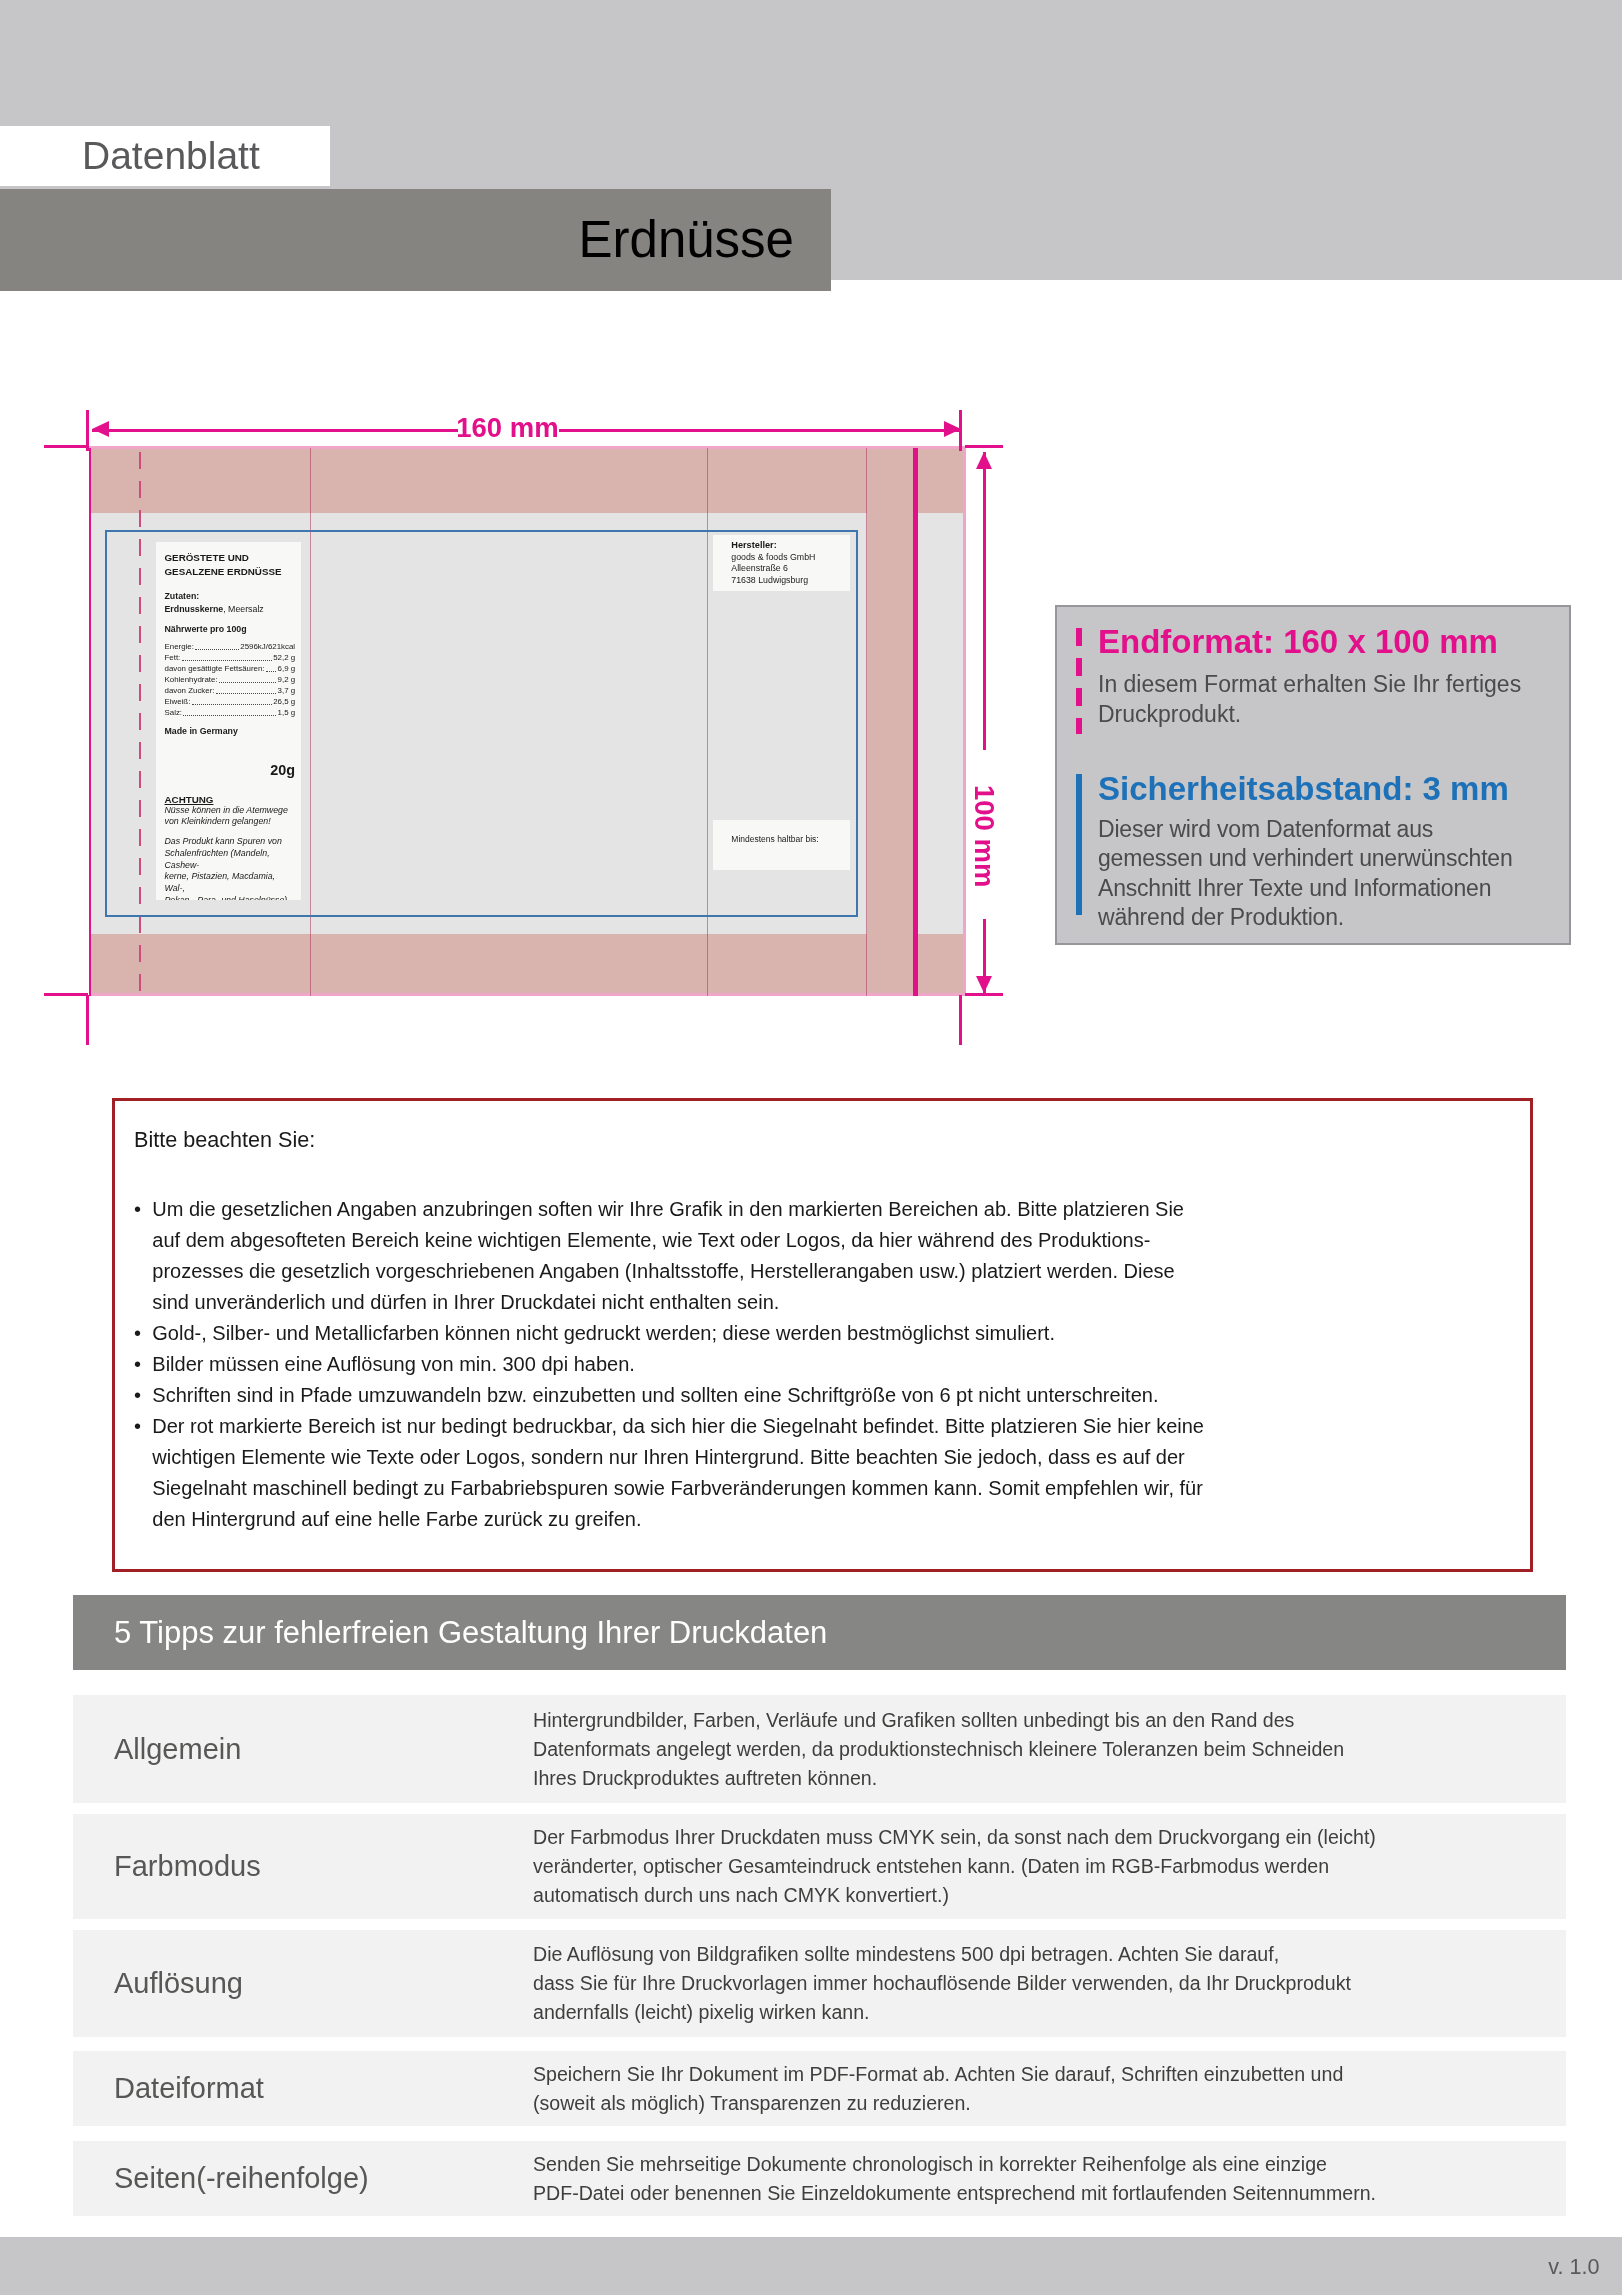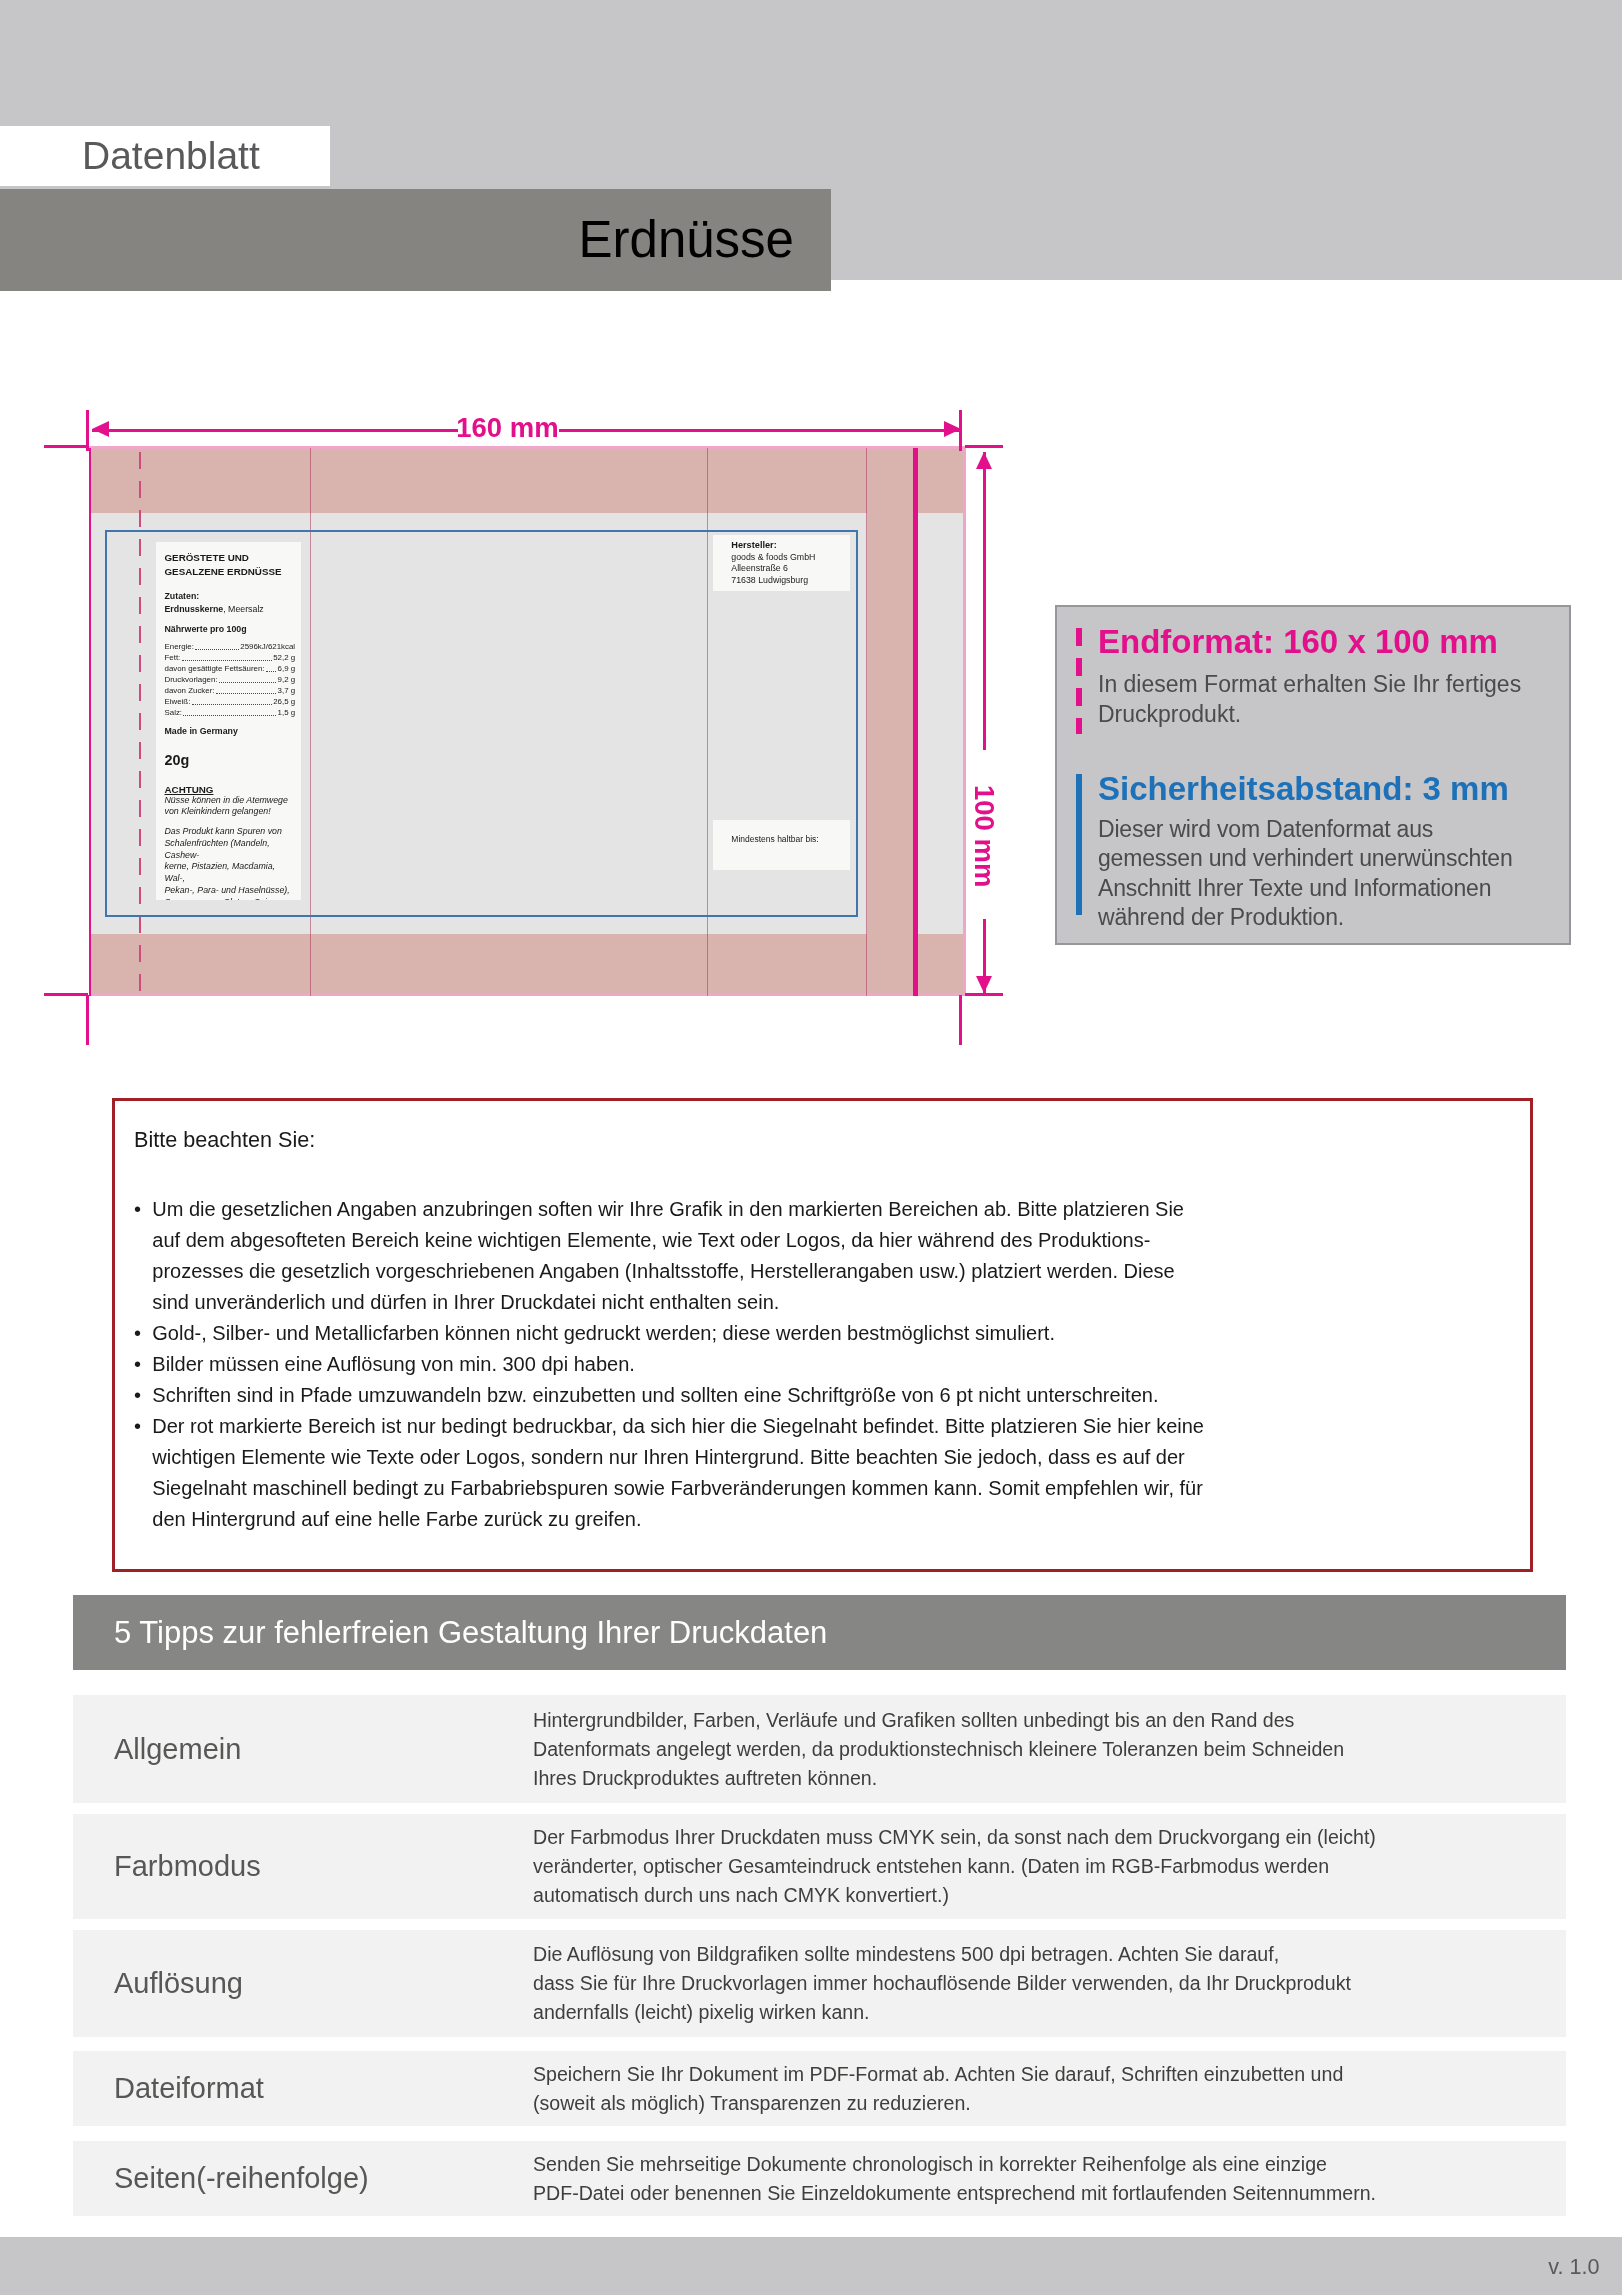--- a/index.html
+++ b/index.html
@@ -65,21 +65,21 @@
   .label-box{left:156px;top:542px;width:145px;height:358px;padding:9.2px 5.9px 0 8.5px;overflow:hidden;}
   .lb-h{font-size:9.8px;font-weight:bold;line-height:1.38;}
   .lb-s{font-size:8.8px;line-height:1.42;}
   .lb-b{font-weight:bold;}
   .nut{display:flex;align-items:flex-end;font-size:7.9px;line-height:11px;}
   .nut .dots{flex:1;border-bottom:1.3px dotted #4a4a4a;margin:0 1.3px 2px 1.3px;min-width:2.6px;}
   .nut .val{white-space:nowrap;}
   .lb-weight{font-size:14.4px;font-weight:bold;}
   .lb-achtung{font-size:9.8px;font-weight:bold;text-decoration:underline;}
   .lb-i{font-size:8.8px;font-style:italic;line-height:1.34;}
-  .mt18{margin-top:11.8px;} .mt12{margin-top:7.9px;} .mt8{margin-top:5.2px;} .mt24{margin-top:15.7px;} .mt10{margin-top:14px;}
+  .mt18{margin-top:11.8px;} .mt12{margin-top:7.9px;} .mt8{margin-top:5.2px;} .mt24{margin-top:15.7px;} .mt10{margin-top:24px;text-align:right;}
   .hersteller-box{left:713px;top:535px;width:137px;height:56px;padding:4.6px 0 0 18.3px;}
   .hb-h{font-size:9.2px;font-weight:bold;line-height:1.3;}
   .hb-t{font-size:8.8px;line-height:1.32;}
   .mhd-box{left:713px;top:820px;width:137px;height:50px;padding:14.4px 0 0 18.3px;font-size:8.5px;}
 
   
   .info-panel{left:1055px;top:605px;width:516px;height:340px;background:var(--banner-gray,#c6c5c7);
               border:2px solid #97969a;box-sizing:border-box;}
   .ip-dash{left:1076px;top:628px;width:5.9px;height:106px;
            background:repeating-linear-gradient(to bottom,var(--magenta,#e2108b) 0 18.3px,transparent 18.3px 30px);}
@@ -175,21 +175,21 @@
             <span>Fett:</span>
             <span class="dots"></span>
             <span class="val">52,2 g</span>
           </div>
         <div class="nut">
             <span>davon gesättigte Fettsäuren:</span>
             <span class="dots"></span>
             <span class="val">6,9 g</span>
           </div>
         <div class="nut">
-            <span>Druckvorlagen:</span>
+            <span>Kohlenhydrate:</span>
             <span class="dots"></span>
             <span class="val">9,2 g</span>
           </div>
         <div class="nut">
             <span>davon Zucker:</span>
             <span class="dots"></span>
             <span class="val">3,7 g</span>
           </div>
         <div class="nut">
             <span>Eiweiß:</span>

